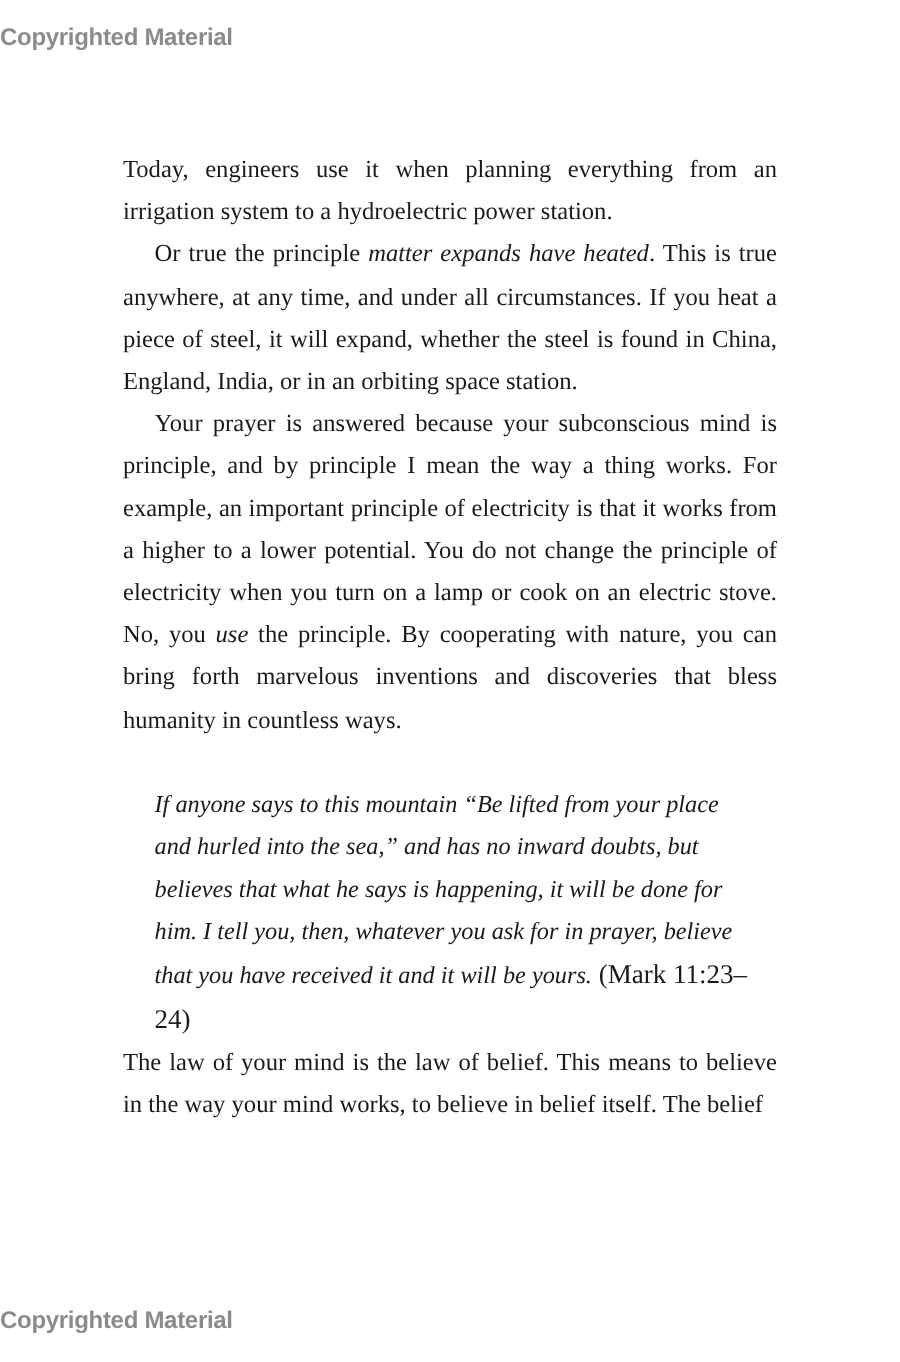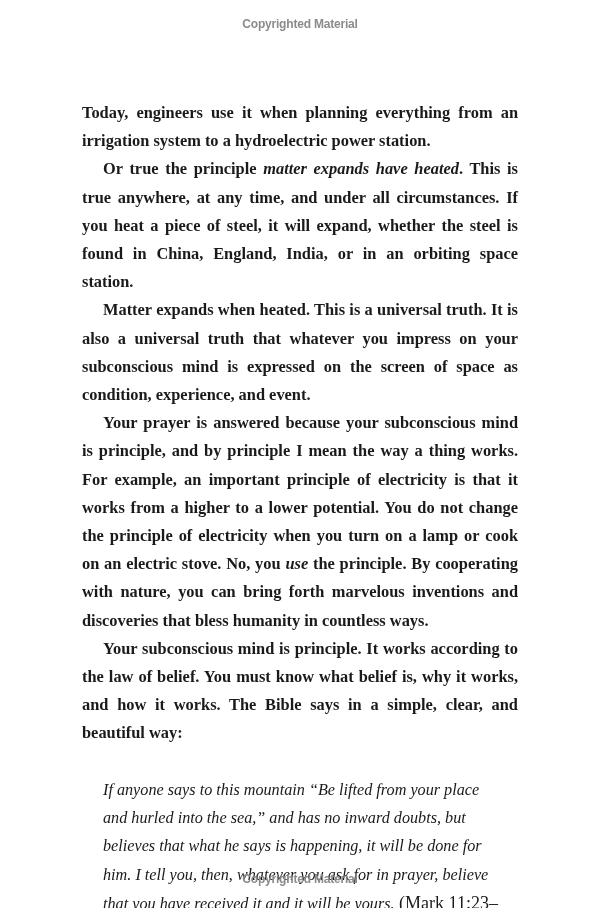--- a/index.html
+++ b/index.html
@@ -22,23 +22,23 @@
     width: 600px;
     height: 908px;
     background: #ffffff;
   }
 
   
   .watermark {
     position: absolute;
     left: 0;
     width: 600px;
-    text-align: center;
+    text-align: left;
     font-family: "Liberation Sans", "DejaVu Sans", sans-serif;
-    font-size: 12px;
+    font-size: 16px;
     font-weight: bold;
     letter-spacing: -0.2px;
     color: #8b8b8b;
     user-select: none;
   }
   .watermark-top { top: 17px; }
   .watermark-bottom { top: 872px; }
 
   
   .running-head {
@@ -71,21 +71,20 @@
   }
 
   p.body-par {
     margin: 0;
     font-size: 16.4px;
     line-height: 28.2px;
     text-align: justify;
     text-justify: inter-word;
     hyphens: manual;
     text-indent: 21px;
-    font-weight: bold;
   }
   p.body-par.no-indent { text-indent: 0; }
   p.body-par.last-flush { text-indent: 0; }
 
   em, .ital { font-style: italic; }
 
   
   .extract {
     margin: 28px 0 0 0;
     padding: 0;
@@ -113,25 +112,23 @@
 
   <div class="watermark watermark-top">Copyrighted Material</div>
 
 
   <div class="textblock">
 
     <p class="body-par no-indent">Today, engineers use it when planning everything from an irrigation system to a hydroelectric power station.</p>
 
     <p class="body-par"><span>Or true the principle </span><em class="ital">matter expands have heated</em><span>. This is true anywhere, at any time, and under all circumstances. If you heat a piece of steel, it will expand, whether the steel is found in China, England, India, or in an orbiting space station.</span></p>
 
-    <p class="body-par">Matter expands when heated. This is a universal truth. It is also a universal truth that whatever you impress on your subconscious mind is expressed on the screen of space as condition, experience, and event.</p>
 
     <p class="body-par"><span>Your prayer is answered because your subconscious mind is principle, and by principle I mean the way a thing works. For example, an important principle of electricity is that it works from a higher to a lower potential. You do not change the principle of electricity when you turn on a lamp or cook on an electric stove. No, you </span><em class="ital">use</em><span> the principle. By cooperating with nature, you can bring forth marvelous inventions and discoveries that bless humanity in countless ways.</span></p>
 
-    <p class="body-par">Your subconscious mind is principle. It works according to the law of belief. You must know what belief is, why it works, and how it works. The Bible says in a simple, clear, and beautiful way:</p>
 
     <blockquote class="extract">
       <p><span>If anyone says to this mountain “Be lifted from your place and hurled into the sea,” and has no inward doubts, but believes that what he says is happening, it will be done for him. I tell you, then, whatever you ask for in prayer, believe that you have received it and it will be yours.</span><span class="citation"> (Mark 11:23–24)</span></p>
     </blockquote>
 
     <p class="body-par last-flush after-extract">The law of your mind is the law of belief. This means to believe in the way your mind works, to believe in belief itself. The belief</p>
 
   </div>
 
   <div class="watermark watermark-bottom">Copyrighted Material</div>

